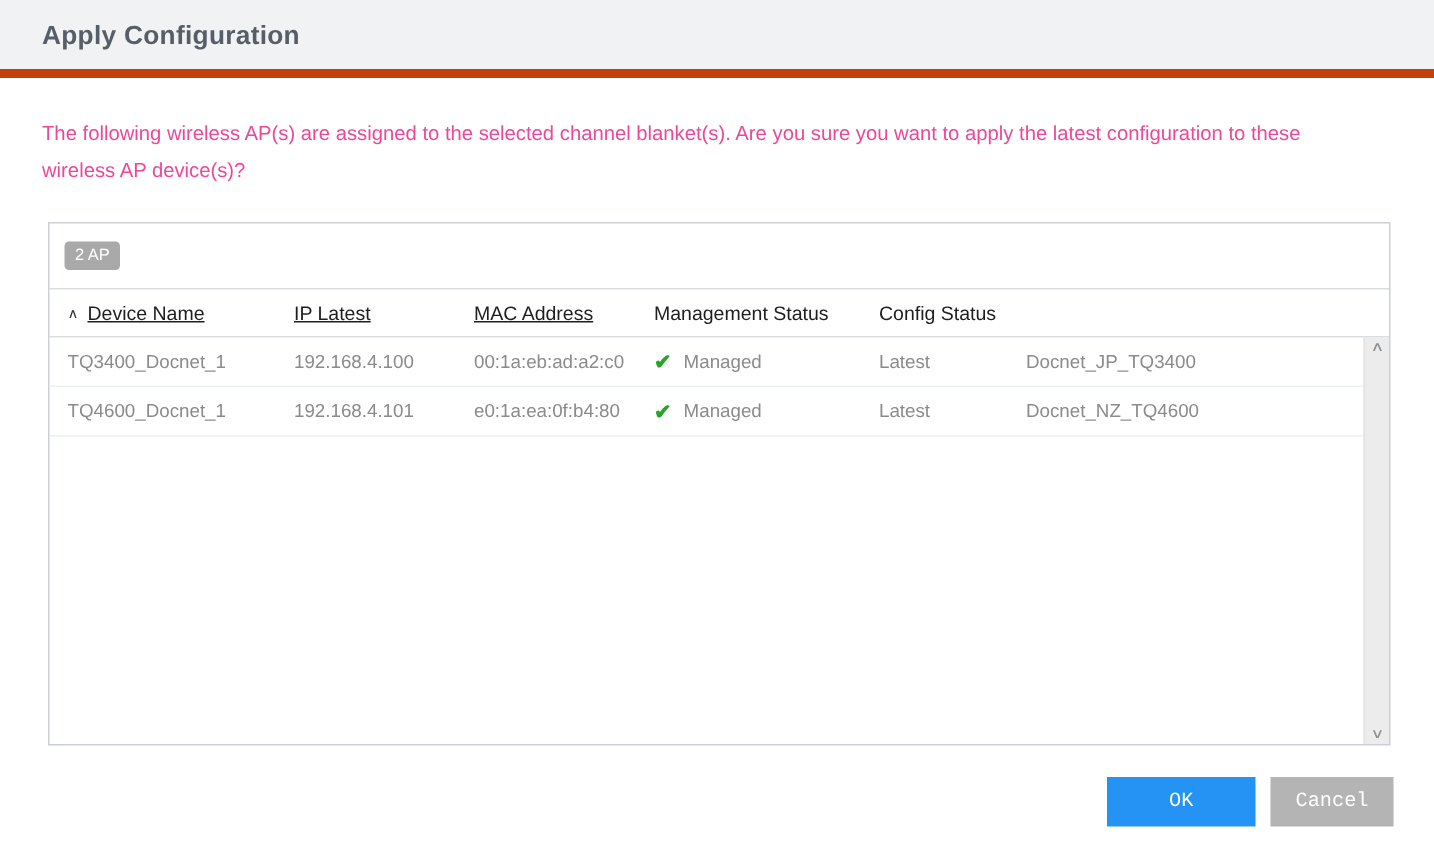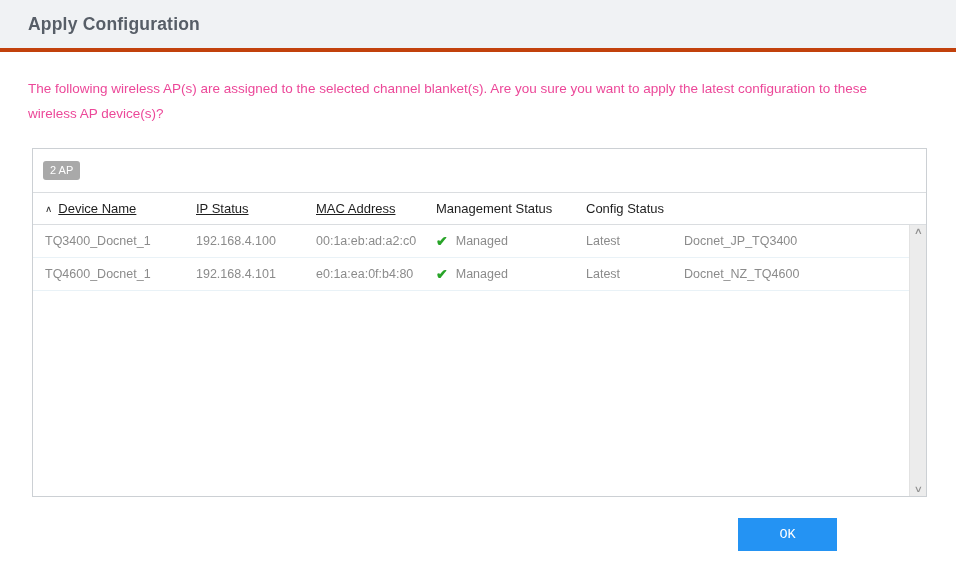--- a/index.html
+++ b/index.html
@@ -8,21 +8,21 @@
     font-family: "Liberation Sans", sans-serif;
     background: #ffffff;
     position: relative;
     color: #4b4f54;
   }
 
   
   .titlebar {
     height: 52px;
     background: #f0f2f4;
-    border-bottom: 4px solid #c2410c;
+    border-bottom: 6px solid #c2410c;
     display: flex;
     align-items: center;
     padding: 0 28px;
   }
   .titlebar h1 {
     font-size: 17.5px;
     font-weight: bold;
     color: #575e67;
     letter-spacing: 0.2px;
   }
@@ -202,21 +202,21 @@
   <div class="badge-row">
     <span class="count-badge">2 AP</span>
   </div>
 
   <div class="header-row grid-cols">
     <div class="cell-first">
       <span class="sort-caret">∧</span>
       <span class="col-label u">Device Name</span>
     </div>
     <div>
-      <span class="col-label u">IP Status</span>
+      <span class="col-label u">IP Latest</span>
     </div>
     <div>
       <span class="col-label u">MAC Address</span>
     </div>
     <div>
       <span class="col-label">Management Status</span>
     </div>
     <div>
       <span class="col-label">Config Status</span>
     </div>
@@ -255,13 +255,14 @@
       <span class="scroll-arrow">∧</span>
       <span class="scroll-arrow">∨</span>
     </div>
   </div>
 
 
 </div>
 
 <div class="footer-buttons">
   <button class="btn btn-ok">OK</button>
+  <button class="btn btn-cancel">Cancel</button>
 </div>
 
 </body></html>

